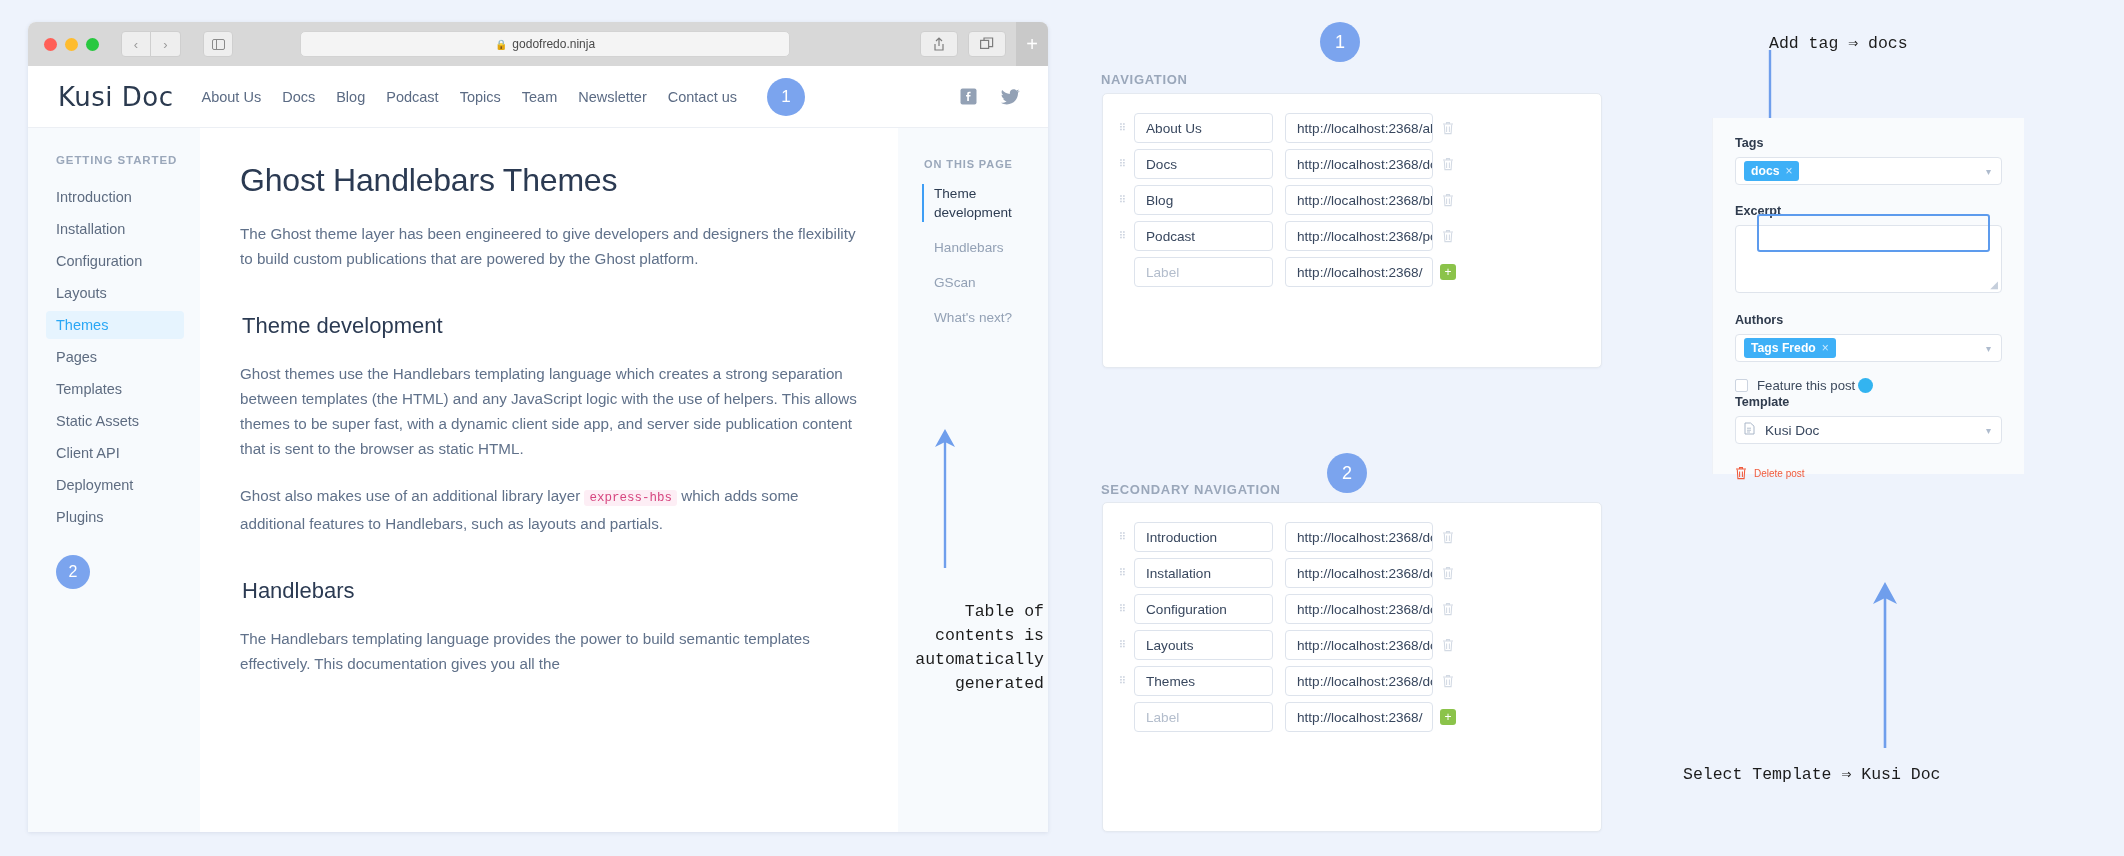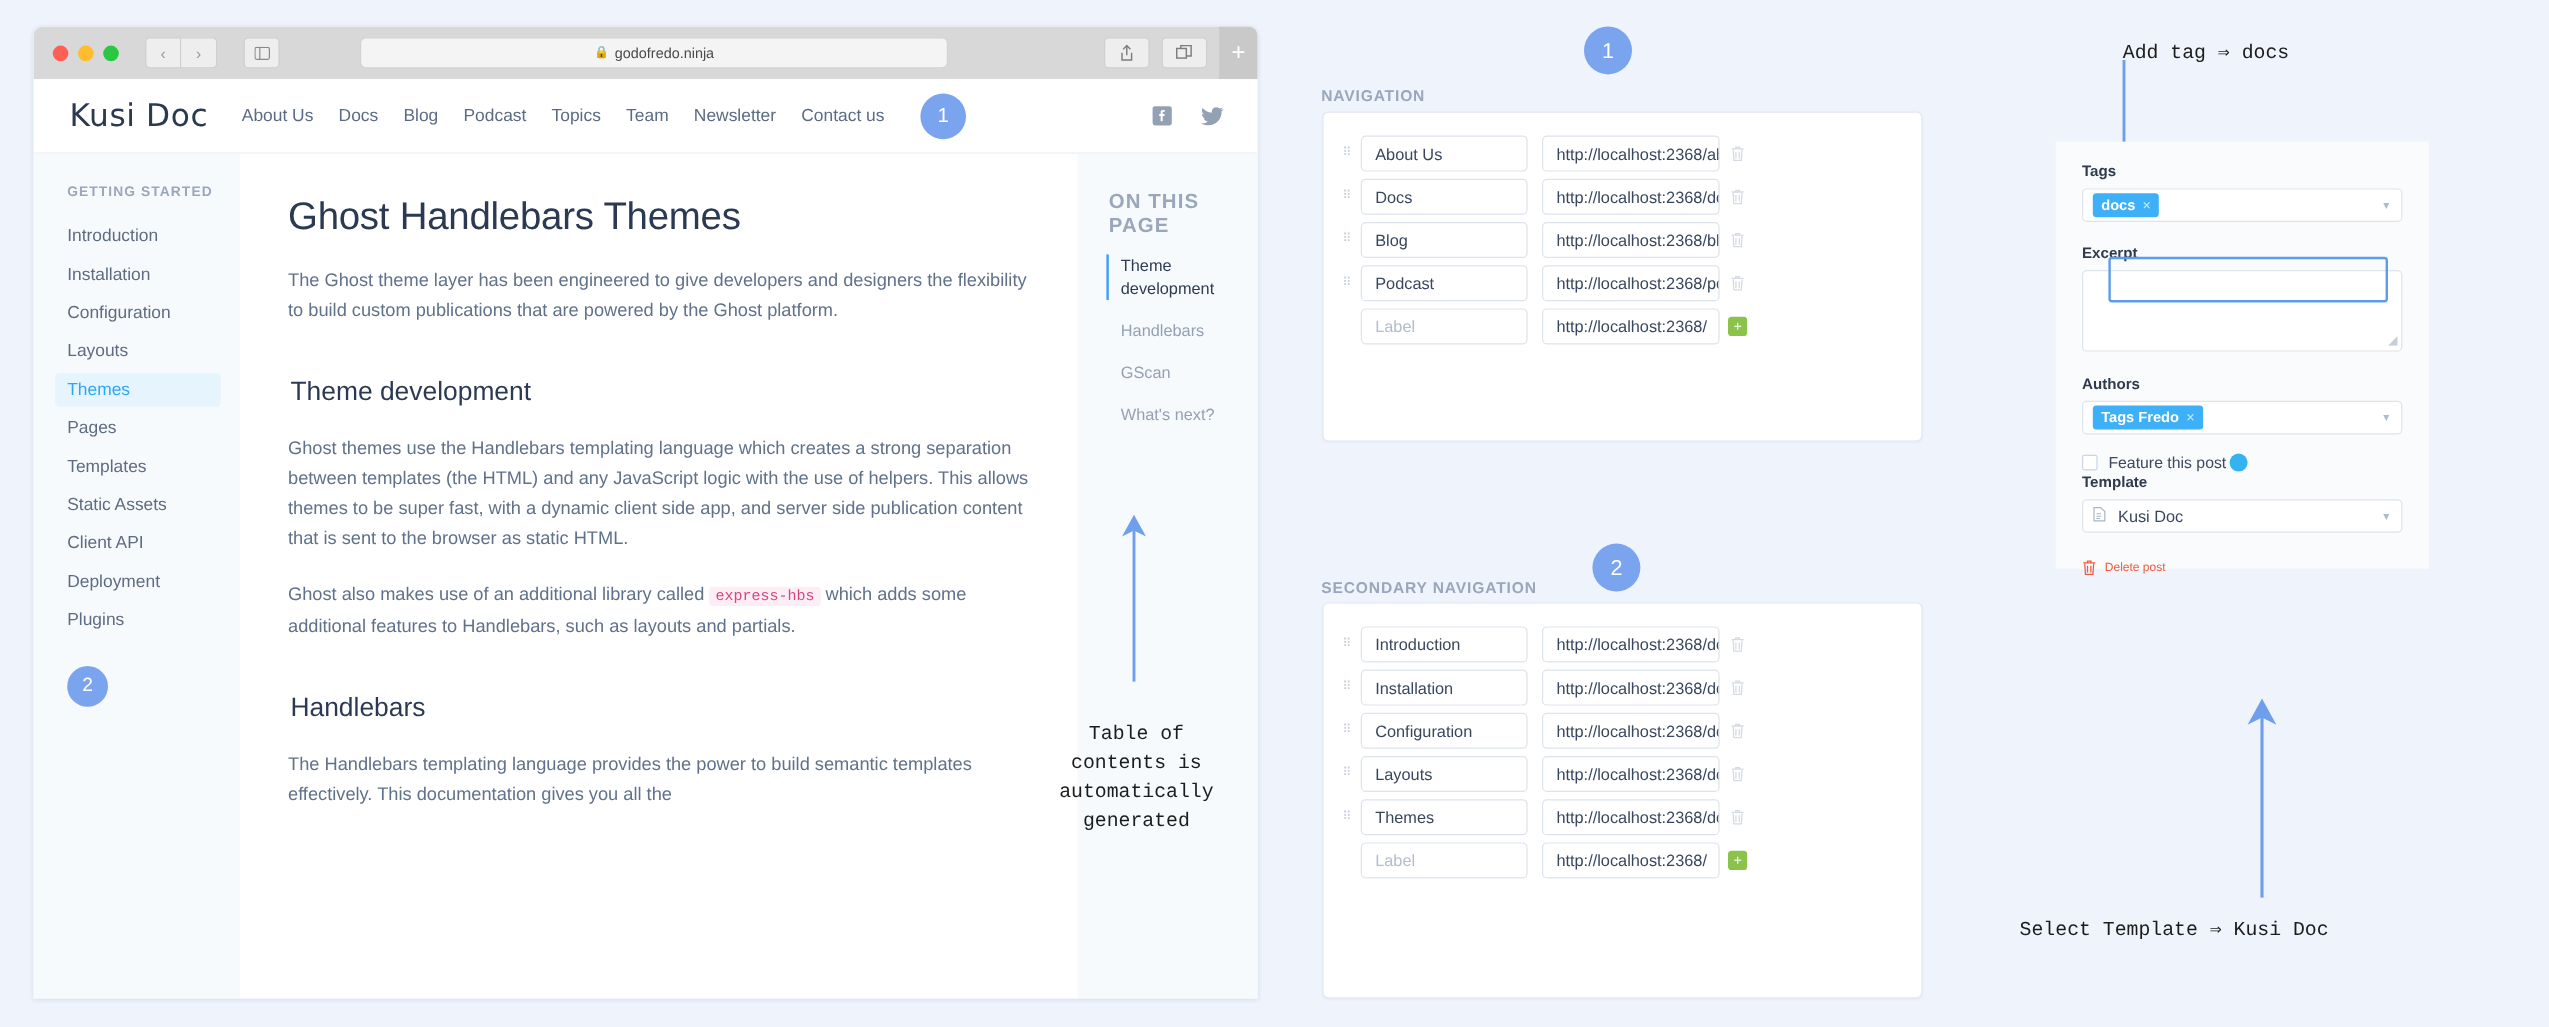--- a/index.html
+++ b/index.html
@@ -130,21 +130,21 @@
   code.inline {
     background: #fdeef5; color: #d6457f; border-radius: 3px;
     padding: 1px 5px; font-family: "Liberation Mono", monospace;
     font-size: 12.5px;
   }
   .doc-toc {
     width: 150px; flex-shrink: 0; background: #f7fafd;
     padding: 30px 0 0 26px;
   }
   .toc-title {
-    font-size: 17px; letter-spacing: .9px; font-weight: 700;
+    font-size: 11px; letter-spacing: .9px; font-weight: 700;
     color: #9aa7ba; margin-bottom: 14px;
   }
   .toc-item {
     font-size: 13.6px; color: #93a1b5; line-height: 19px;
     margin-bottom: 16px; padding-left: 10px;
   }
   .toc-item.active {
     color: #2d3c52; border-left: 2.5px solid #3e9ef5; margin-left: -2px;
   }
 
@@ -330,37 +330,37 @@
         <div class="sb-item">Deployment</div>
         <div class="sb-item">Plugins</div>
         <div class="badge badge-sb">2</div>
       </div>
 
       <div class="doc-main">
         <h1 class="doc-h1">Ghost Handlebars Themes</h1>
         <p class="doc-p">The Ghost theme layer has been engineered to give developers and designers the flexibility to build custom publications that are powered by the Ghost platform.</p>
         <h2 class="doc-h2">Theme development</h2>
         <p class="doc-p">Ghost  themes use the Handlebars templating language which creates a strong  separation between templates (the HTML) and any JavaScript logic with  the use of helpers. This allows themes to be super fast, with a dynamic  client side app, and server side publication content that is sent to the  browser as static HTML.</p>
-        <p class="doc-p"><span>Ghost also makes use of an additional library called </span><code class="inline">express-hbs</code><span> which adds some additional features to Handlebars, such as layouts and partials.</span></p>
+        <p class="doc-p"><span>Ghost also makes use of an additional library layer </span><code class="inline">express-hbs</code><span> which adds some additional features to Handlebars, such as layouts and partials.</span></p>
         <h2 class="doc-h2">Handlebars</h2>
         <p class="doc-p">The  Handlebars templating language provides the power to build semantic  templates effectively. This documentation gives you all the</p>
       </div>
 
       <div class="doc-toc">
         <div class="toc-title">ON THIS PAGE</div>
         <div class="toc-item active">Theme development</div>
         <div class="toc-item">Handlebars</div>
         <div class="toc-item">GScan</div>
         <div class="toc-item">What's next?</div>
       </div>
 
     </div>
   </div>
 
-  <div class="anno" style="left:850px; top:600px; width:194px; text-align:center; white-space:pre-line;">Table of
+  <div class="anno" style="left:850px; top:600px; width:194px; text-align:right; white-space:pre-line;">Table of
 contents is
 automatically
 generated</div>
   <svg style="position:absolute;left:915px;top:425px;" width="60" height="145">
     <line x1="30" y1="143" x2="30" y2="16" stroke="#6f9eec" stroke-width="2.4"></line>
     <path d="M30 4 L40 22 L30 17 L20 22 Z" fill="#6f9eec"></path>
   </svg>
 
   <div class="panel-label" style="left:1101px; top:72px;">NAVIGATION</div>
   <div class="badge badge-panel" style="left:1320px; top:22px;">1</div>

